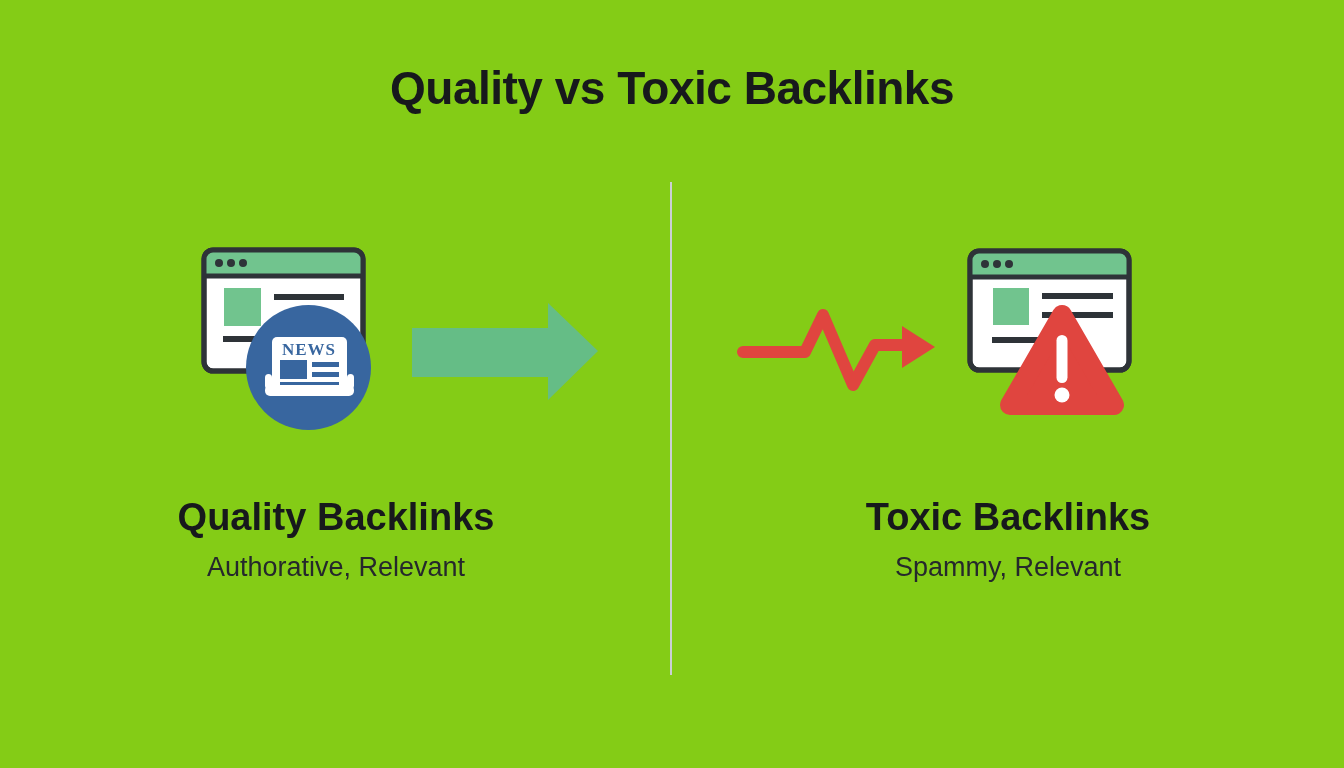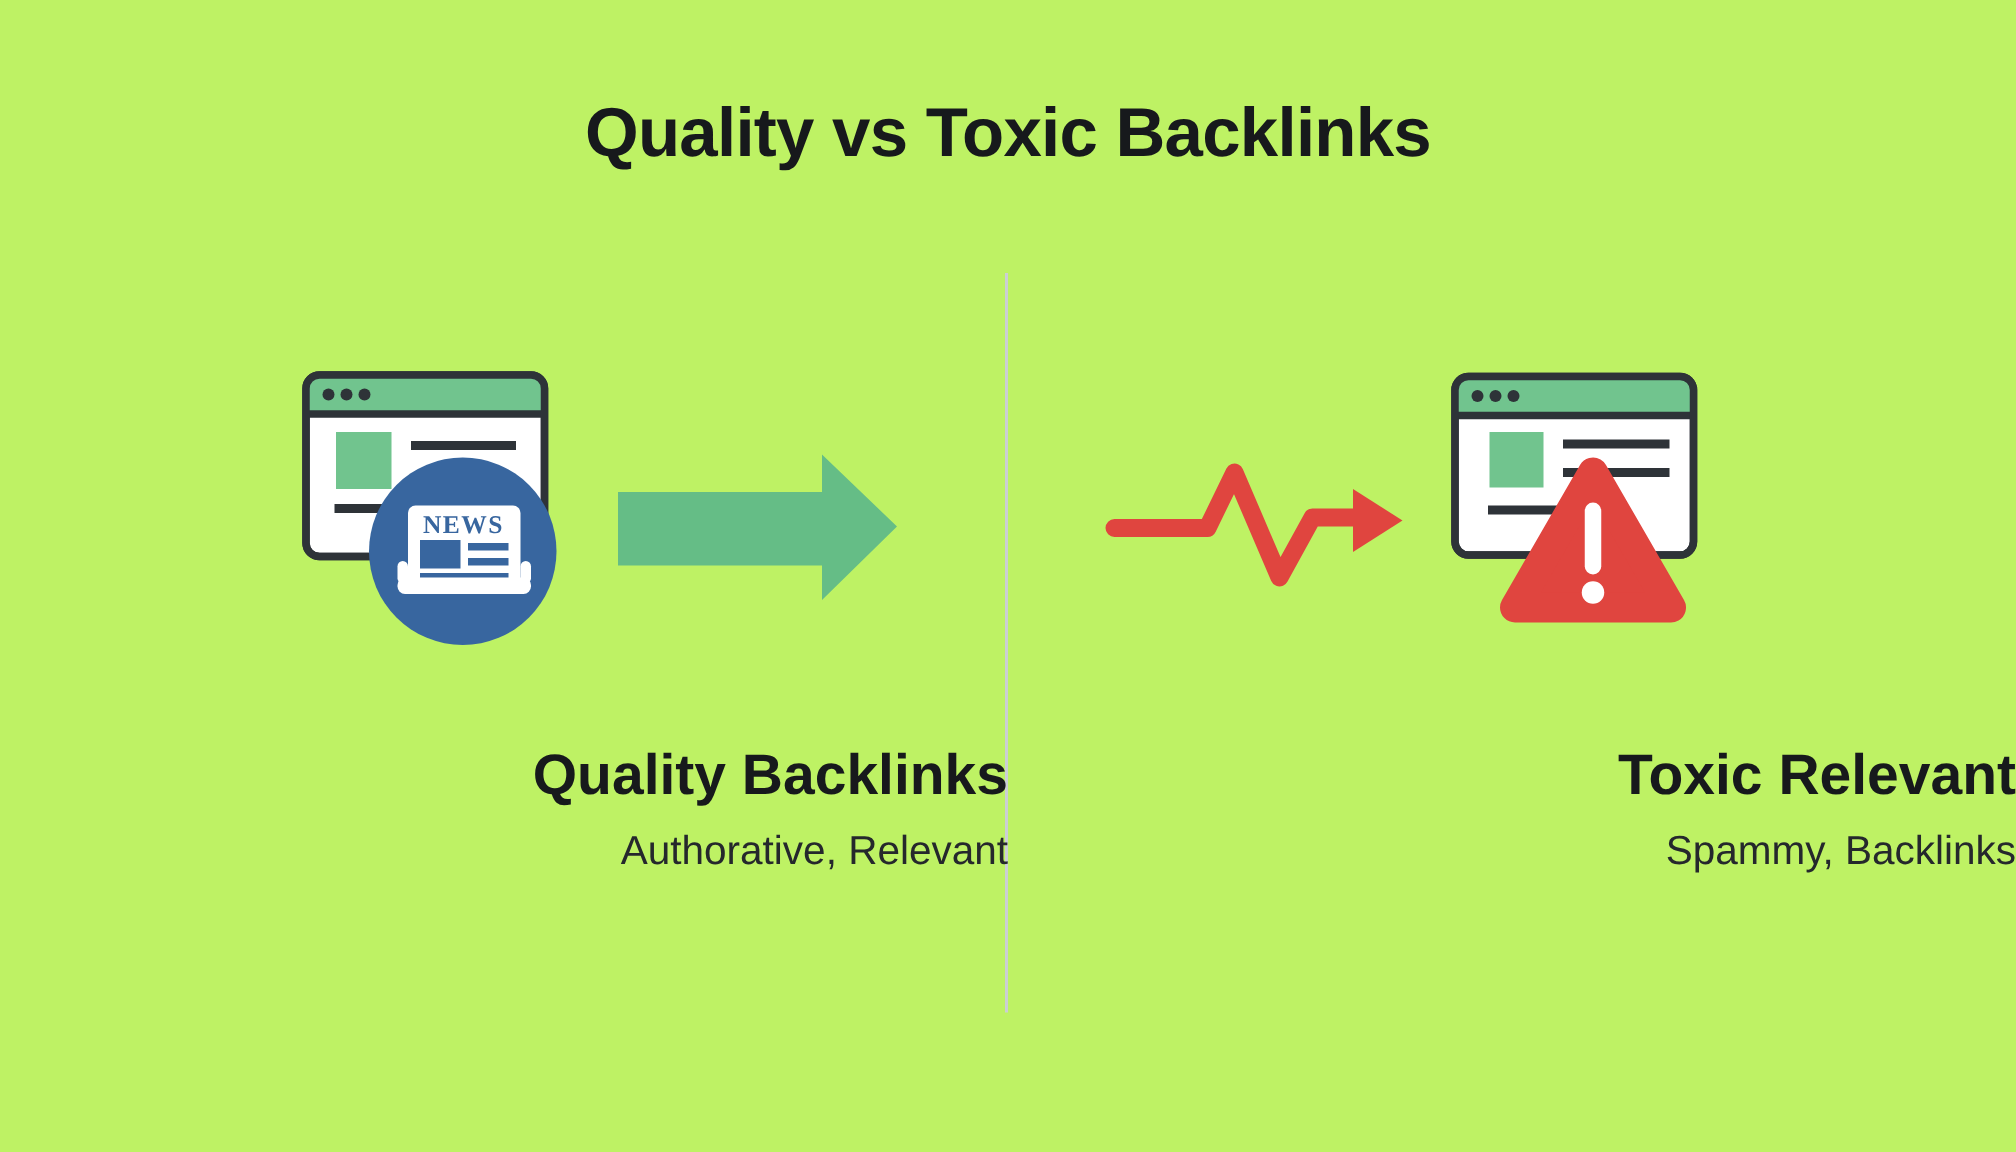--- a/index.html
+++ b/index.html
@@ -5,21 +5,21 @@
   html, body {
     margin: 0;
     padding: 0;
     background: #e9eaec;
     font-family: "Liberation Sans", sans-serif;
   }
   .canvas {
     position: relative;
     width: 1344px;
     height: 768px;
-    background: #bef264;
+    background: #84cc16;
     overflow: hidden;
   }
   .title {
     position: absolute;
     top: 62px;
     left: 0;
     width: 100%;
     margin: 0;
     text-align: center;
     font-size: 46px;
@@ -38,21 +38,21 @@
   }
   .icon { position: absolute; }
   .icon-browser-left  { left: 196px; top: 243px; width: 185px; height: 195px; }
   .icon-arrow-green   { left: 405px; top: 295px; width: 200px; height: 115px; }
   .icon-zigzag        { left: 730px; top: 300px; width: 215px; height: 100px; }
   .icon-browser-right { left: 960px; top: 243px; width: 185px; height: 195px; }
   .label-block {
     position: absolute;
     top: 494px;
     width: 672px;
-    text-align: right;
+    text-align: center;
   }
   .label-block.left  { left: 0; }
   .label-block.right { left: 672px; }
   .heading {
     font-size: 38px;
     line-height: 46px;
     font-weight: 700;
     color: #17191c;
   }
   .subheading {
@@ -152,17 +152,17 @@
       </g>
     </svg>
   </div>
 
   <div class="label-block left">
     <div class="heading">Quality Backlinks</div>
     <div class="subheading">Authorative, Relevant</div>
   </div>
 
   <div class="label-block right">
-    <div class="heading">Toxic Relevant</div>
-    <div class="subheading">Spammy, Backlinks</div>
+    <div class="heading">Toxic Backlinks</div>
+    <div class="subheading">Spammy, Relevant</div>
   </div>
 
 </div>
 
 </body></html>

